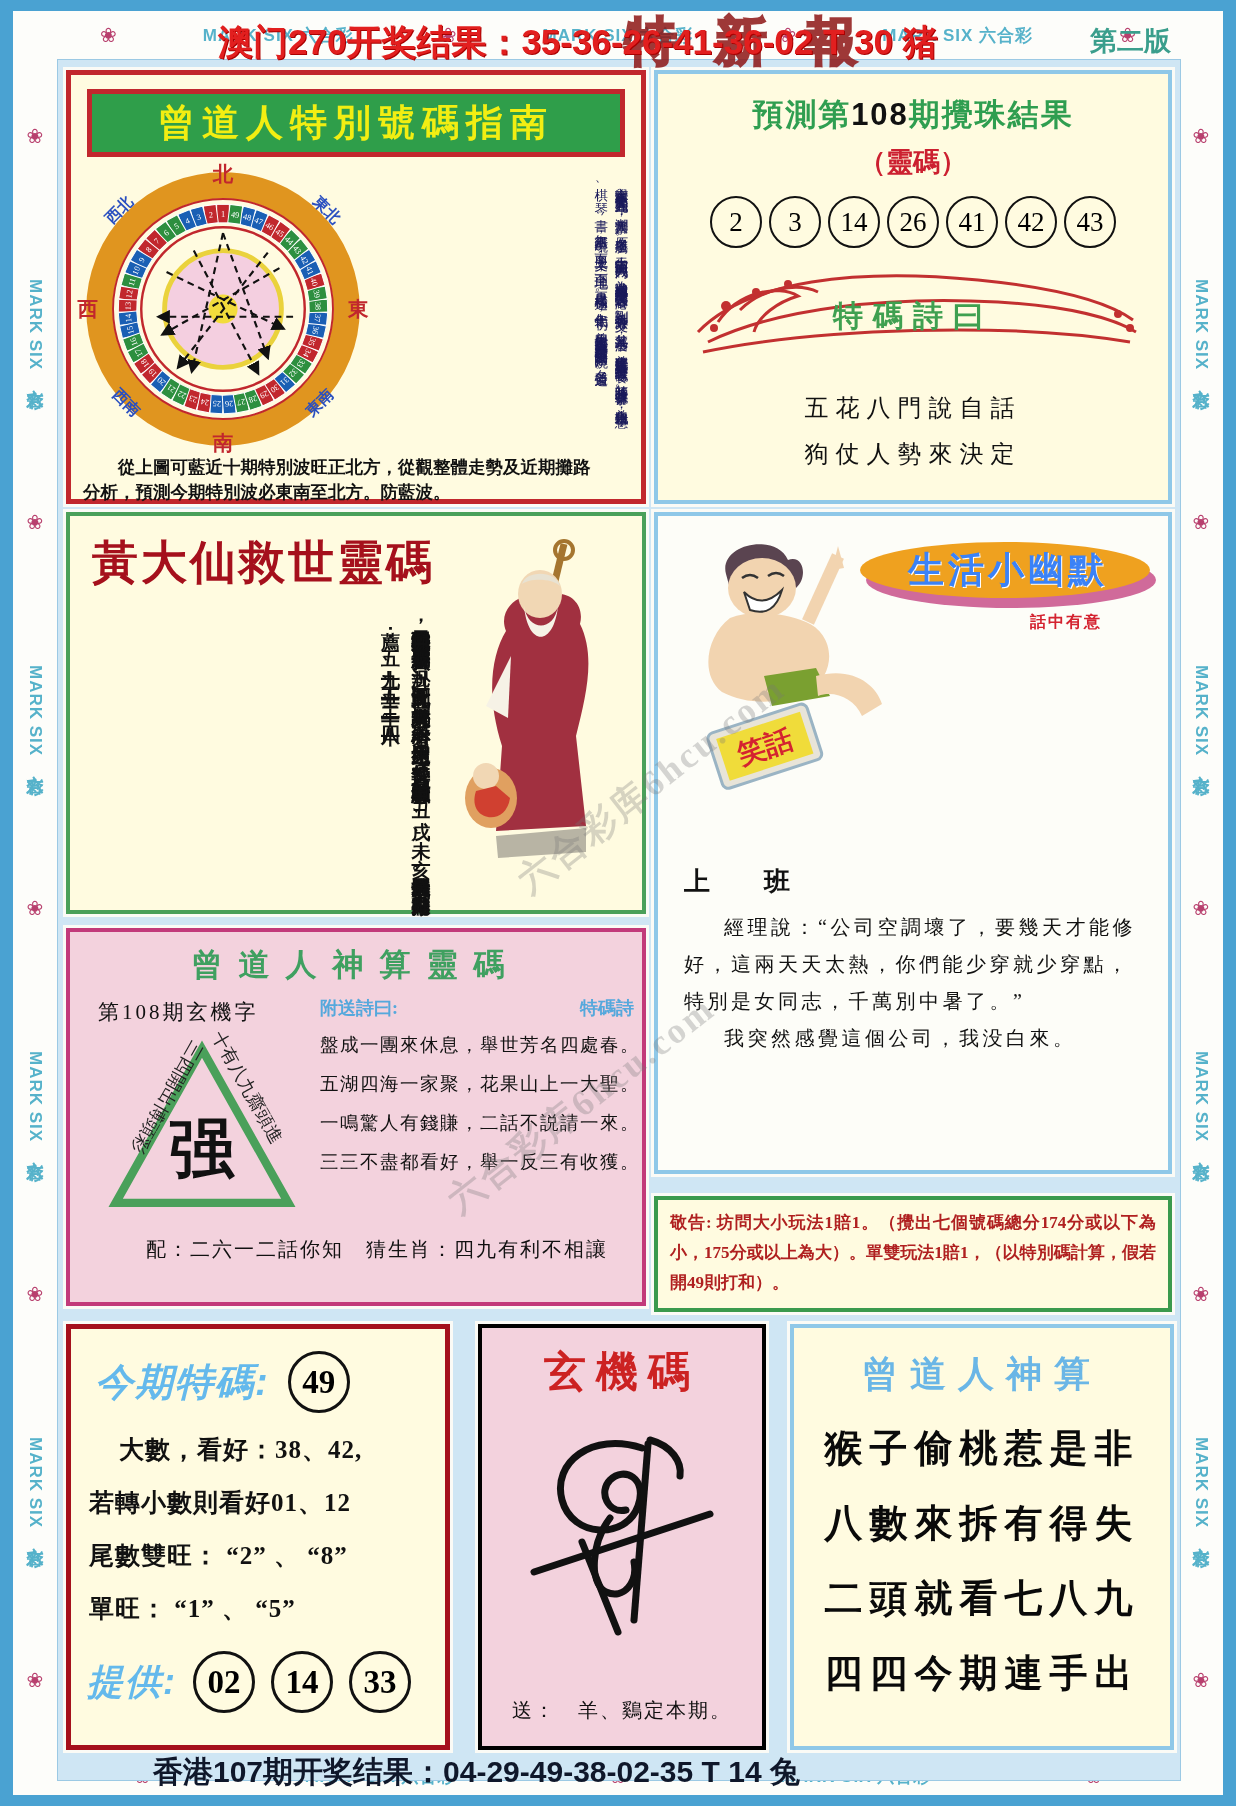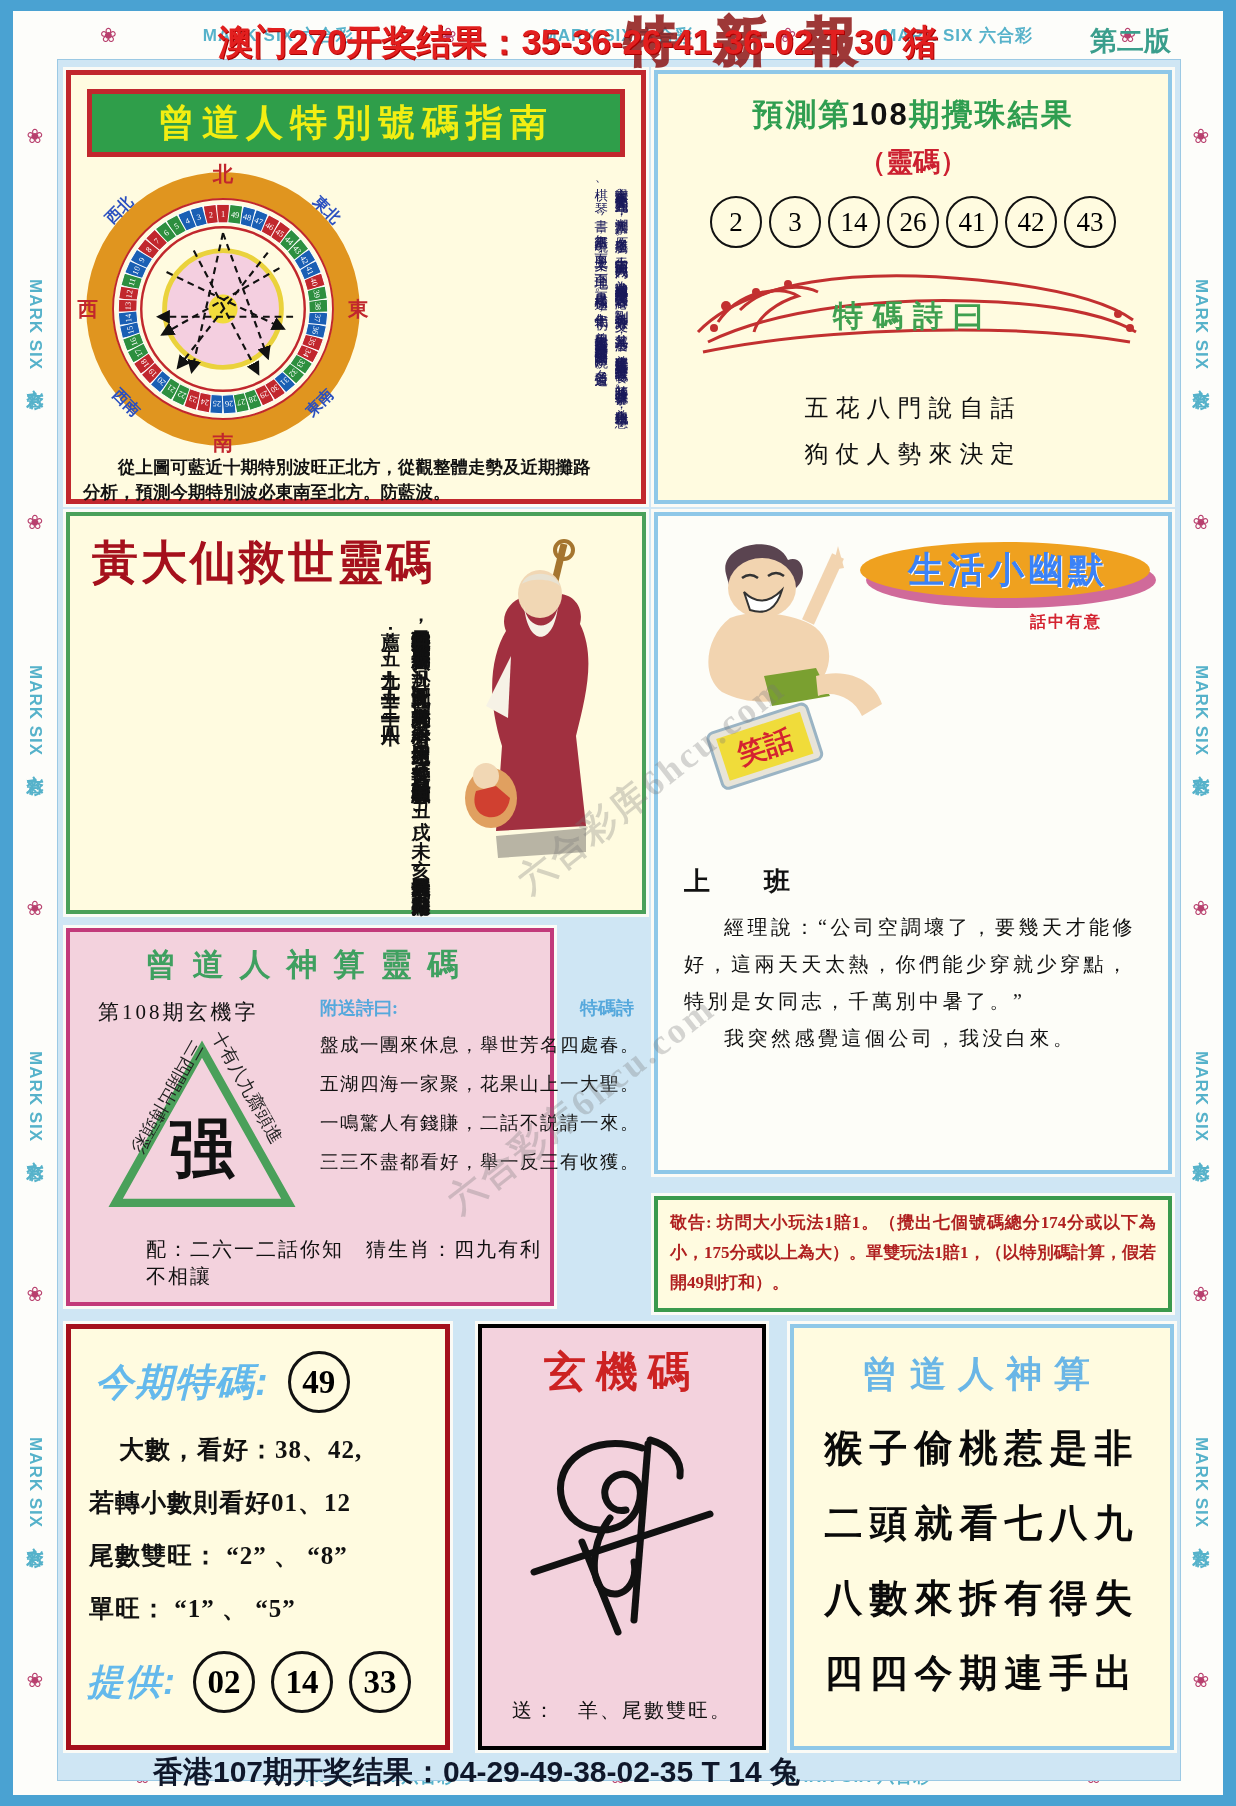--- a/index.html
+++ b/index.html
@@ -65,21 +65,21 @@
   .humor-ellipse{position:absolute;right:12px;top:26px;width:296px;height:62px;}
   .humor-ellipse .shadow{position:absolute;left:6px;top:10px;width:290px;height:56px;border-radius:50%;background:#d06a9a;}
   .humor-ellipse .main{position:absolute;left:0;top:0;width:290px;height:56px;border-radius:50%;background:#efa11f;}
   .humor-title{position:absolute;left:0;right:0;top:4px;text-align:center;color:#3b82f6;font-weight:bold;
        font-size:36px;letter-spacing:4px;font-family:"Liberation Sans",sans-serif;text-shadow:1px 1px 0 #fff;}
   .humor-tag{position:absolute;right:66px;top:96px;color:#d42330;font-weight:bold;font-size:16px;letter-spacing:2px;}
   .story{position:absolute;left:26px;right:24px;top:348px;color:#111;}
   .story-title{text-align:left;font-size:26px;font-weight:bold;letter-spacing:14px;margin-bottom:10px;}
   .story p{margin:0;font-size:20px;line-height:1.85;letter-spacing:3.5px;text-indent:2em;}
   
-  .p-zeng{left:8px;top:868px;width:488px;height:378px;border:4px solid #c23a7a;}
+  .p-zeng{left:8px;top:868px;width:580px;height:378px;border:4px solid #c23a7a;}
   .zeng-title{text-align:center;color:#3fa060;font-weight:bold;font-size:31px;letter-spacing:16px;margin-top:12px;}
   .zeng-row{display:flex;}
   .zeng-left{width:268px;position:relative;}
   .zeng-issue{font-size:21px;letter-spacing:3px;color:#111;padding:12px 0 0 28px;}
   .zeng-right{flex:1;padding-right:16px;}
   .zeng-labels{display:flex;justify-content:space-between;margin:10px 6px 4px 0;}
   .zeng-labels span{color:#55a8dc;font-weight:bold;font-size:18px;}
   .zeng-poem{font-size:18.5px;letter-spacing:1.5px;color:#111;line-height:1.4;margin-top:13px;white-space:nowrap;}
   .zeng-match{font-size:20px;letter-spacing:2px;color:#111;padding:6px 0 0 76px;}
   
@@ -548,25 +548,25 @@
       <svg width="200" height="230" viewBox="0 0 200 230" style="display:block;margin:22px auto 0;">
         <g stroke="#111" stroke-width="7" fill="none" stroke-linecap="round">
           <path d="M120,26 C70,10 30,40 40,78 C50,116 104,118 116,84 C126,56 102,44 88,58 C76,70 86,92 104,88"></path>
           <path d="M128,18 C150,24 160,40 158,54"></path>
           <path d="M126,22 L112,198"></path>
           <path d="M88,96 C70,120 66,160 84,170 C102,178 116,160 112,140"></path>
           <path d="M12,150 L188,92"></path>
           <path d="M60,120 L96,210"></path>
         </g>
       </svg>
-      <div class="mystery-gift">送：　羊、尾數雙旺。</div>
+      <div class="mystery-gift">送：　羊、鷄定本期。</div>
     </div>
 
     <div class="panel cream p-oracle">
       <div class="oracle-title">曾道人神算</div>
       <div class="oracle-line">猴子偷桃惹是非</div>
+      <div class="oracle-line">八數來拆有得失</div>
       <div class="oracle-line">二頭就看七八九</div>
-      <div class="oracle-line">八數來拆有得失</div>
       <div class="oracle-line">四四今期連手出</div>
     </div>
 
   </div>
 </div>
 
 </body></html>

